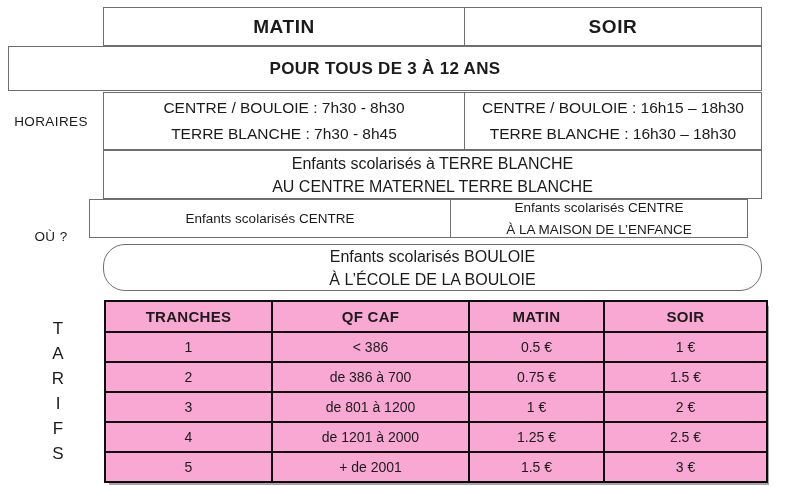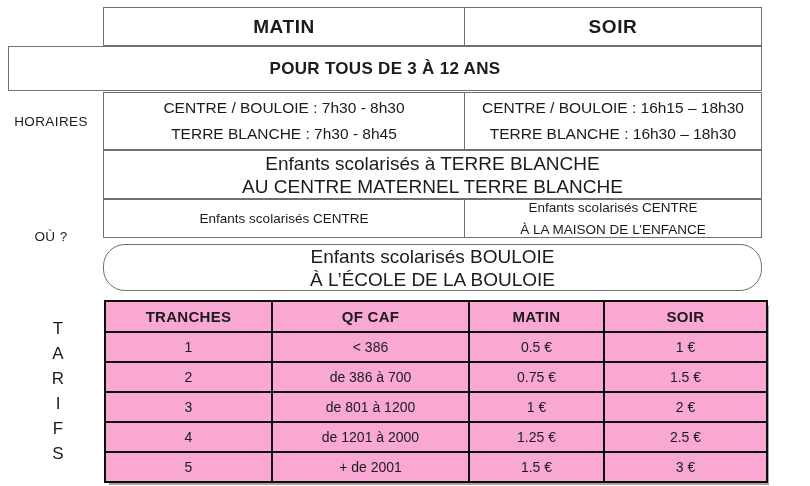--- a/index.html
+++ b/index.html
@@ -16,24 +16,24 @@
   .hdr-row .cell.right{width:298px;}
 
   .banner{left:8px;top:46px;width:754px;height:45px;align-items:center;justify-content:center;
           font-size:17px;font-weight:bold;letter-spacing:.3px;}
 
   .horaires-row{left:103px;top:92px;width:659px;height:58px;}
   .horaires-row .cell{font-size:15.5px;line-height:26px;}
   .horaires-row .cell.left{width:360px;}
 
   .ou-full{left:103px;width:659px;align-items:center;justify-content:center;flex-direction:column;
-           font-size:19px;line-height:23px;text-align:center;}
+           font-size:16px;line-height:23px;text-align:center;}
   .ou1{top:150px;height:49px;}
   .ou3{top:244px;height:47px;border-radius:22px;}
-  .ou-split{left:103px;top:199px;width:659px;height:39px;}
+  .ou-split{left:89px;top:199px;width:659px;height:39px;}
   .ou-split .cell{font-size:13.5px;line-height:22px;}
   .ou-split .cell.left{width:360px;}
 
   .side-label{position:absolute;display:flex;align-items:center;justify-content:center;
               font-size:13.5px;letter-spacing:.4px;font-weight:normal;}
   .lbl-horaires{left:0;top:92px;width:102px;height:58px;}
   .lbl-ou{left:0;top:199px;width:102px;height:45px;align-items:flex-end;}
   .lbl-tarifs{left:30px;top:302px;width:56px;height:178px;flex-direction:column;
               font-size:17px;line-height:25px;letter-spacing:0;}
 

